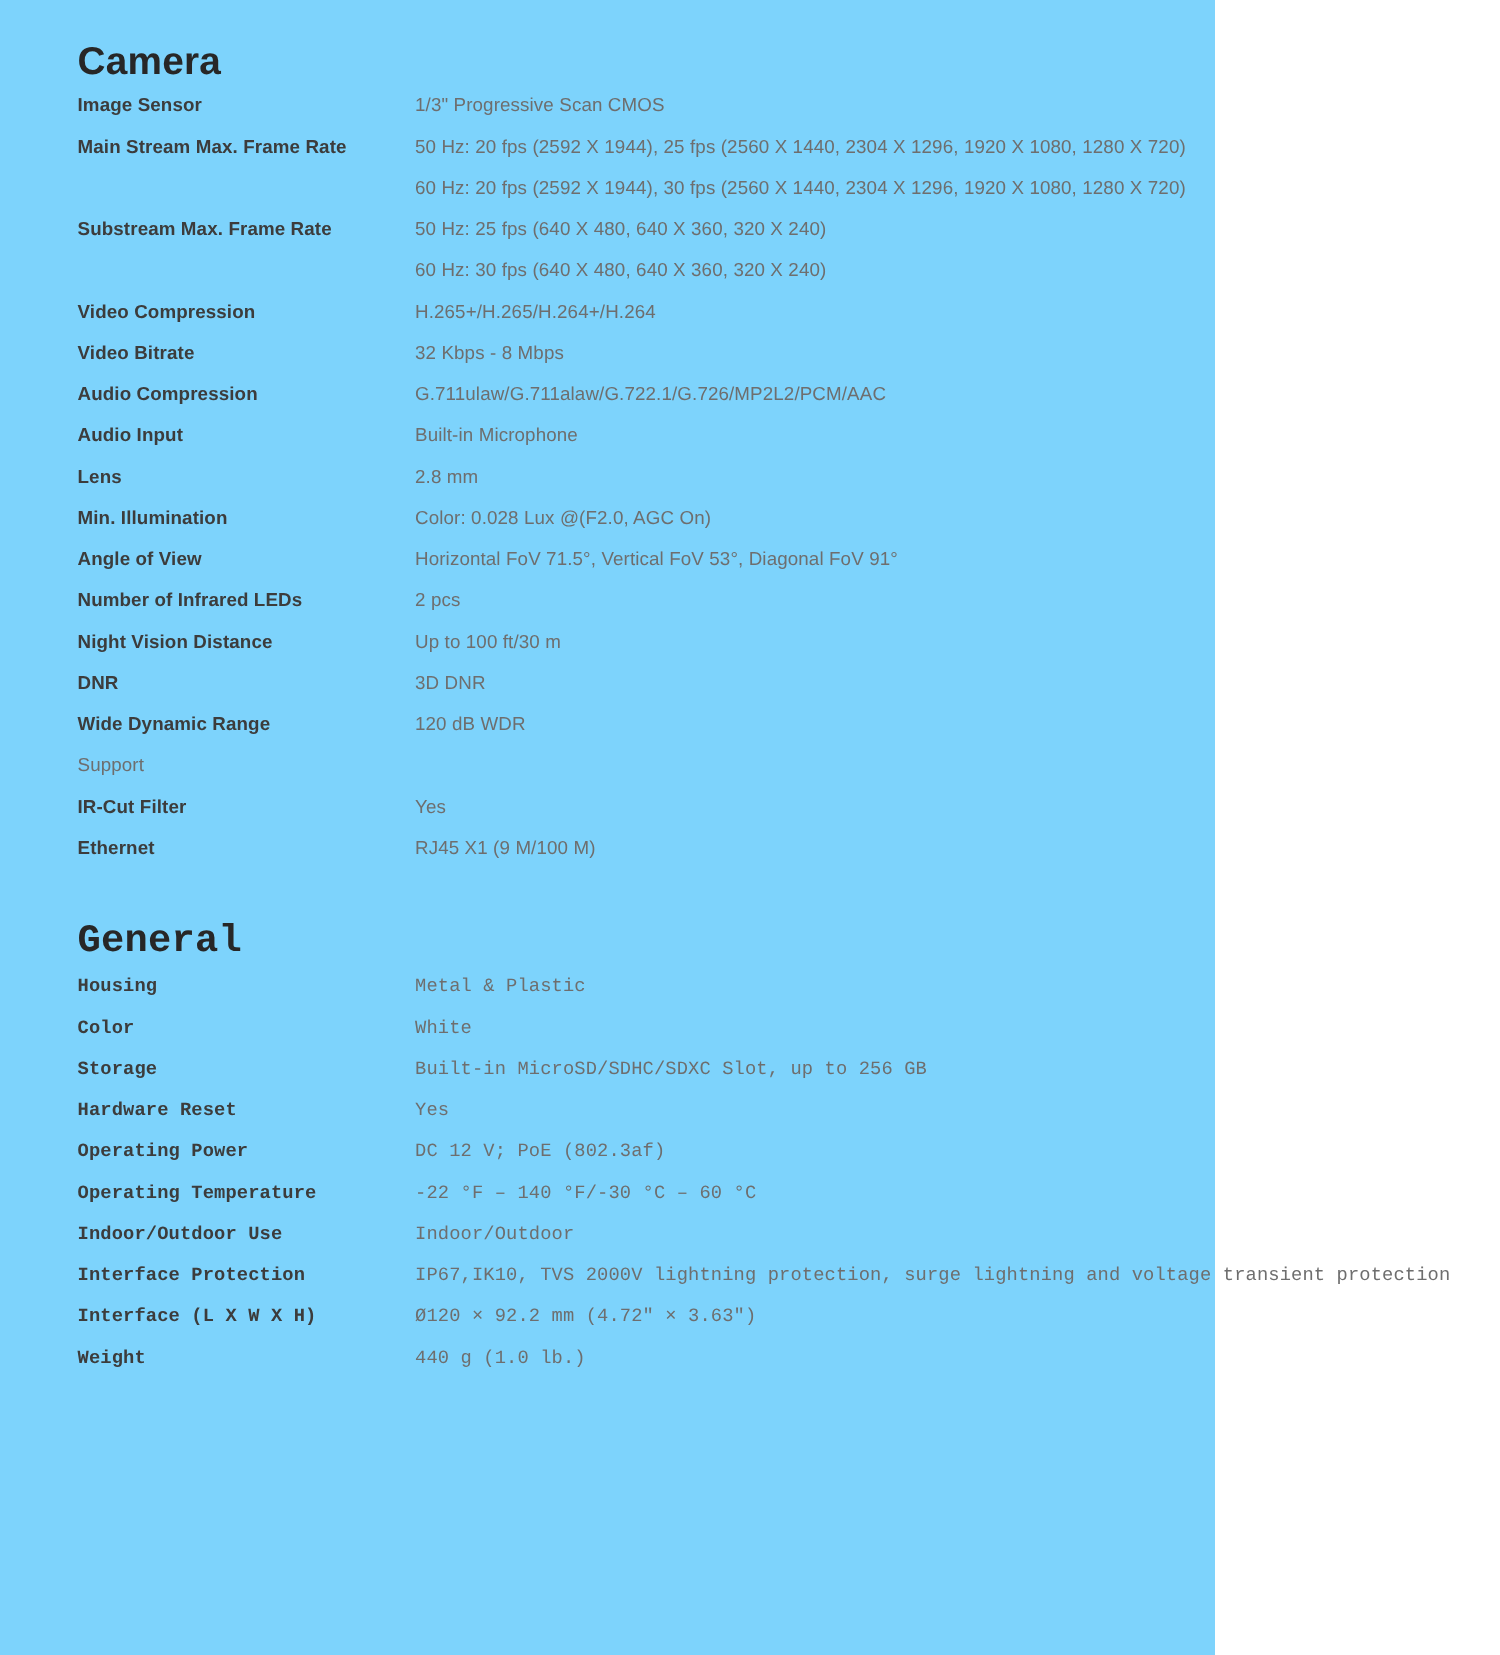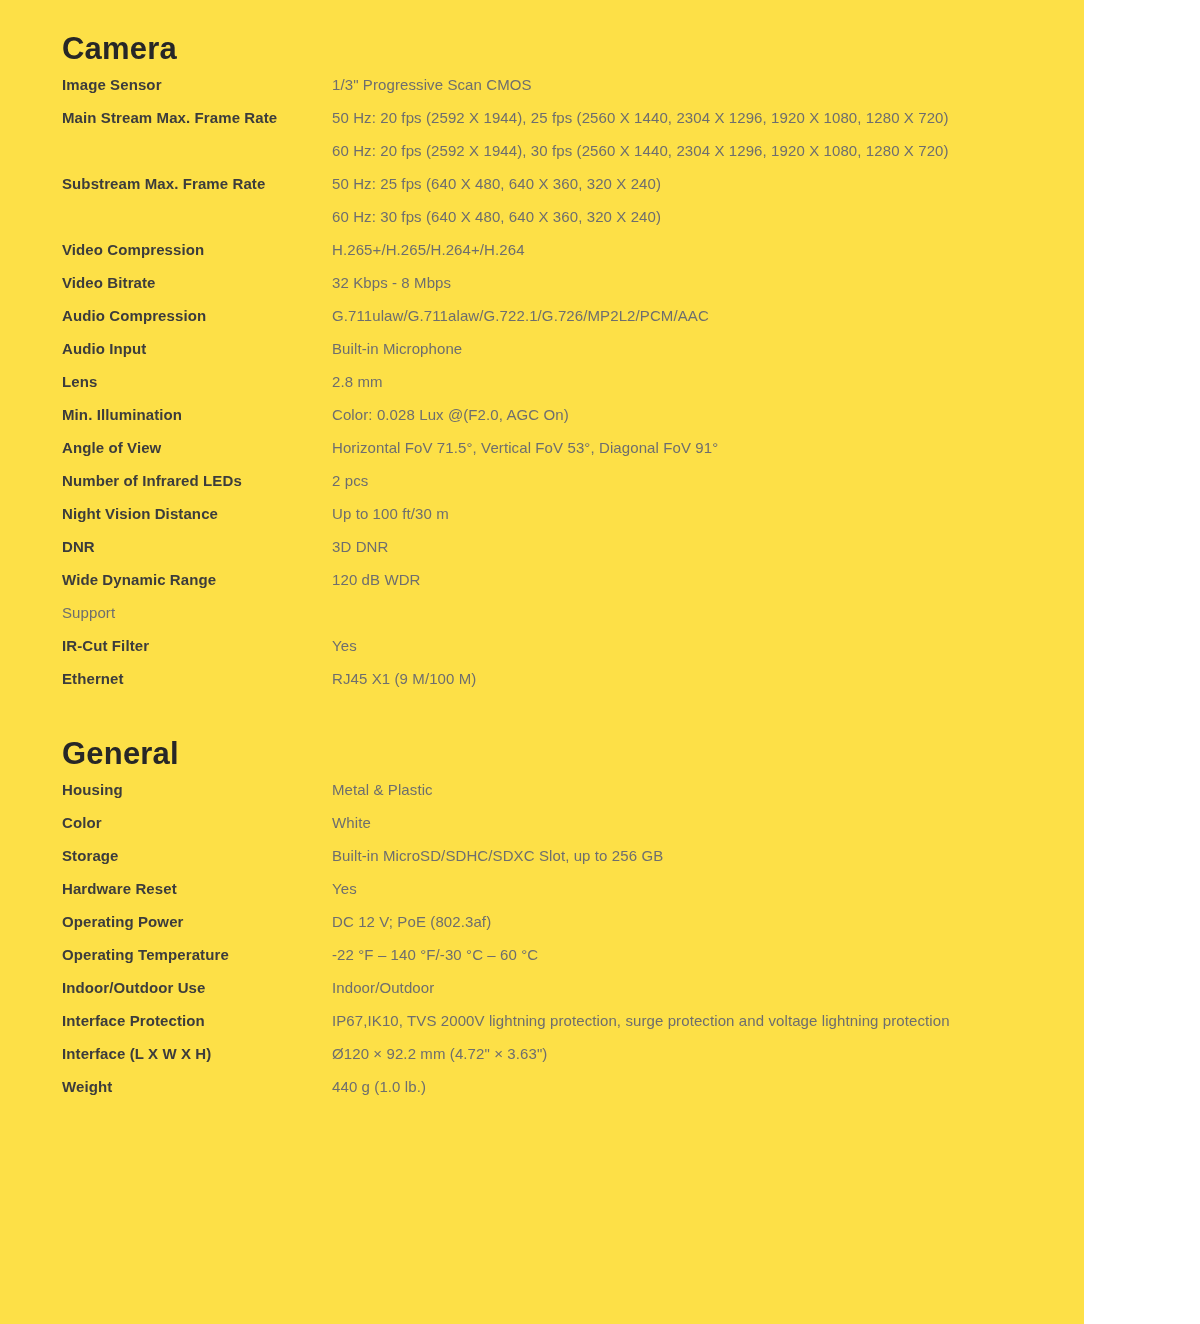--- a/index.html
+++ b/index.html
@@ -4,34 +4,34 @@
 <style>
   * { margin: 0; padding: 0; box-sizing: border-box; }
   html, body { background: #ffffff; }
   body {
     width: 1200px;
     height: 1324px;
     font-family: "Liberation Sans", "DejaVu Sans", sans-serif;
     overflow: hidden;
   }
   .sheet {
-    width: 1084px;
+    width: 972px;
     height: 1324px;
-    background: #fde047;
+    background: #7dd3fc;
     padding: 30px 62px 0 62px;
   }
   .section-title {
     font-size: 31px;
     line-height: 38px;
     font-weight: 700;
     color: #272727;
     letter-spacing: 0.2px;
   }
   .rows { }
-  .spec-section + .spec-section { margin-top: 40px; }
+  .spec-section + .spec-section { margin-top: 40px; font-family: Liberation Mono, monospace; }
   .spec-row { display: flex; align-items: flex-start; }
   .spec-label {
     width: 270px;
     flex: 0 0 270px;
     font-size: 15px;
     font-weight: 700;
     color: #3c3c3c;
     line-height: 33px;
     letter-spacing: 0.1px;
   }
@@ -222,21 +222,21 @@
   <div class="spec-row">
     <div class="spec-label">Indoor/Outdoor Use</div>
     <div class="spec-values">
             <div class="spec-value">Indoor/Outdoor</div>
           </div>
   </div>
 
   <div class="spec-row">
     <div class="spec-label">Interface Protection</div>
     <div class="spec-values">
-            <div class="spec-value">IP67,IK10, TVS 2000V lightning protection, surge protection and voltage lightning protection</div>
+            <div class="spec-value">IP67,IK10, TVS 2000V lightning protection, surge lightning and voltage transient protection</div>
           </div>
   </div>
 
   <div class="spec-row">
     <div class="spec-label">Interface (L X W X H)</div>
     <div class="spec-values">
             <div class="spec-value">Ø120 × 92.2 mm (4.72" × 3.63")</div>
           </div>
   </div>
 

